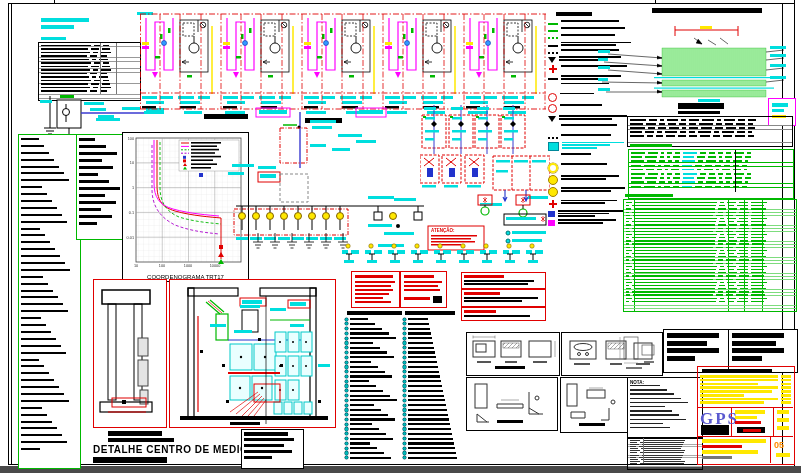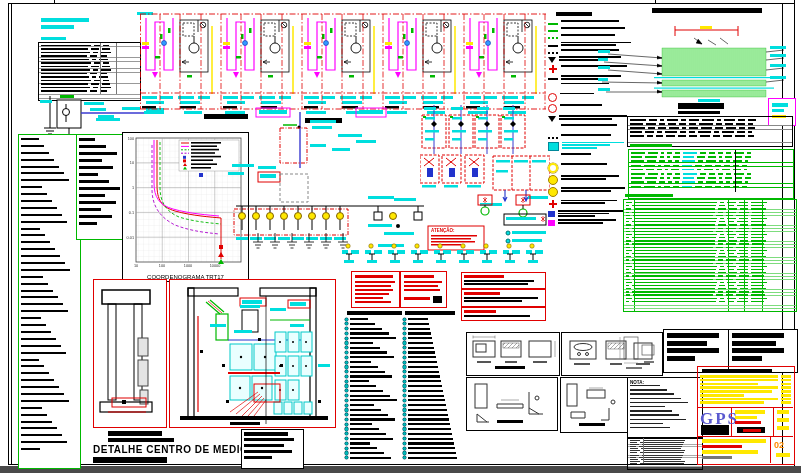--- a/index.html
+++ b/index.html
@@ -1951,17 +1951,17 @@
     <div class="r" style="left:45px;top:61.5px;width:18px;height:3.5px"></div>
     <div class="y" style="left:79px;top:43px;width:12px;height:4px"></div>
     <div class="y" style="left:79px;top:51px;width:12px;height:4px"></div>
     <div class="y" style="left:79px;top:59px;width:12px;height:4px"></div>
     <div class="r" style="left:0;top:69px;width:95px;height:1px"></div>
     <div class="y" style="left:4px;top:72px;width:64px;height:4px"></div>
     <div class="r" style="left:4px;top:78px;width:40px;height:3px"></div>
     <div class="y" style="left:4px;top:83px;width:56px;height:4px"></div>
     <div class="gray" style="left:4px;top:89px;width:30px;height:3px"></div>
     <div class="r" style="left:72px;top:69px;width:1px;height:27px"></div>
-    <div class="sheetnum">02</div>
+    <div class="sheetnum">05</div>
     <div class="y" style="left:78px;top:86px;width:14px;height:4px"></div>
   </div>
 
 </div>
 
 </body></html>

